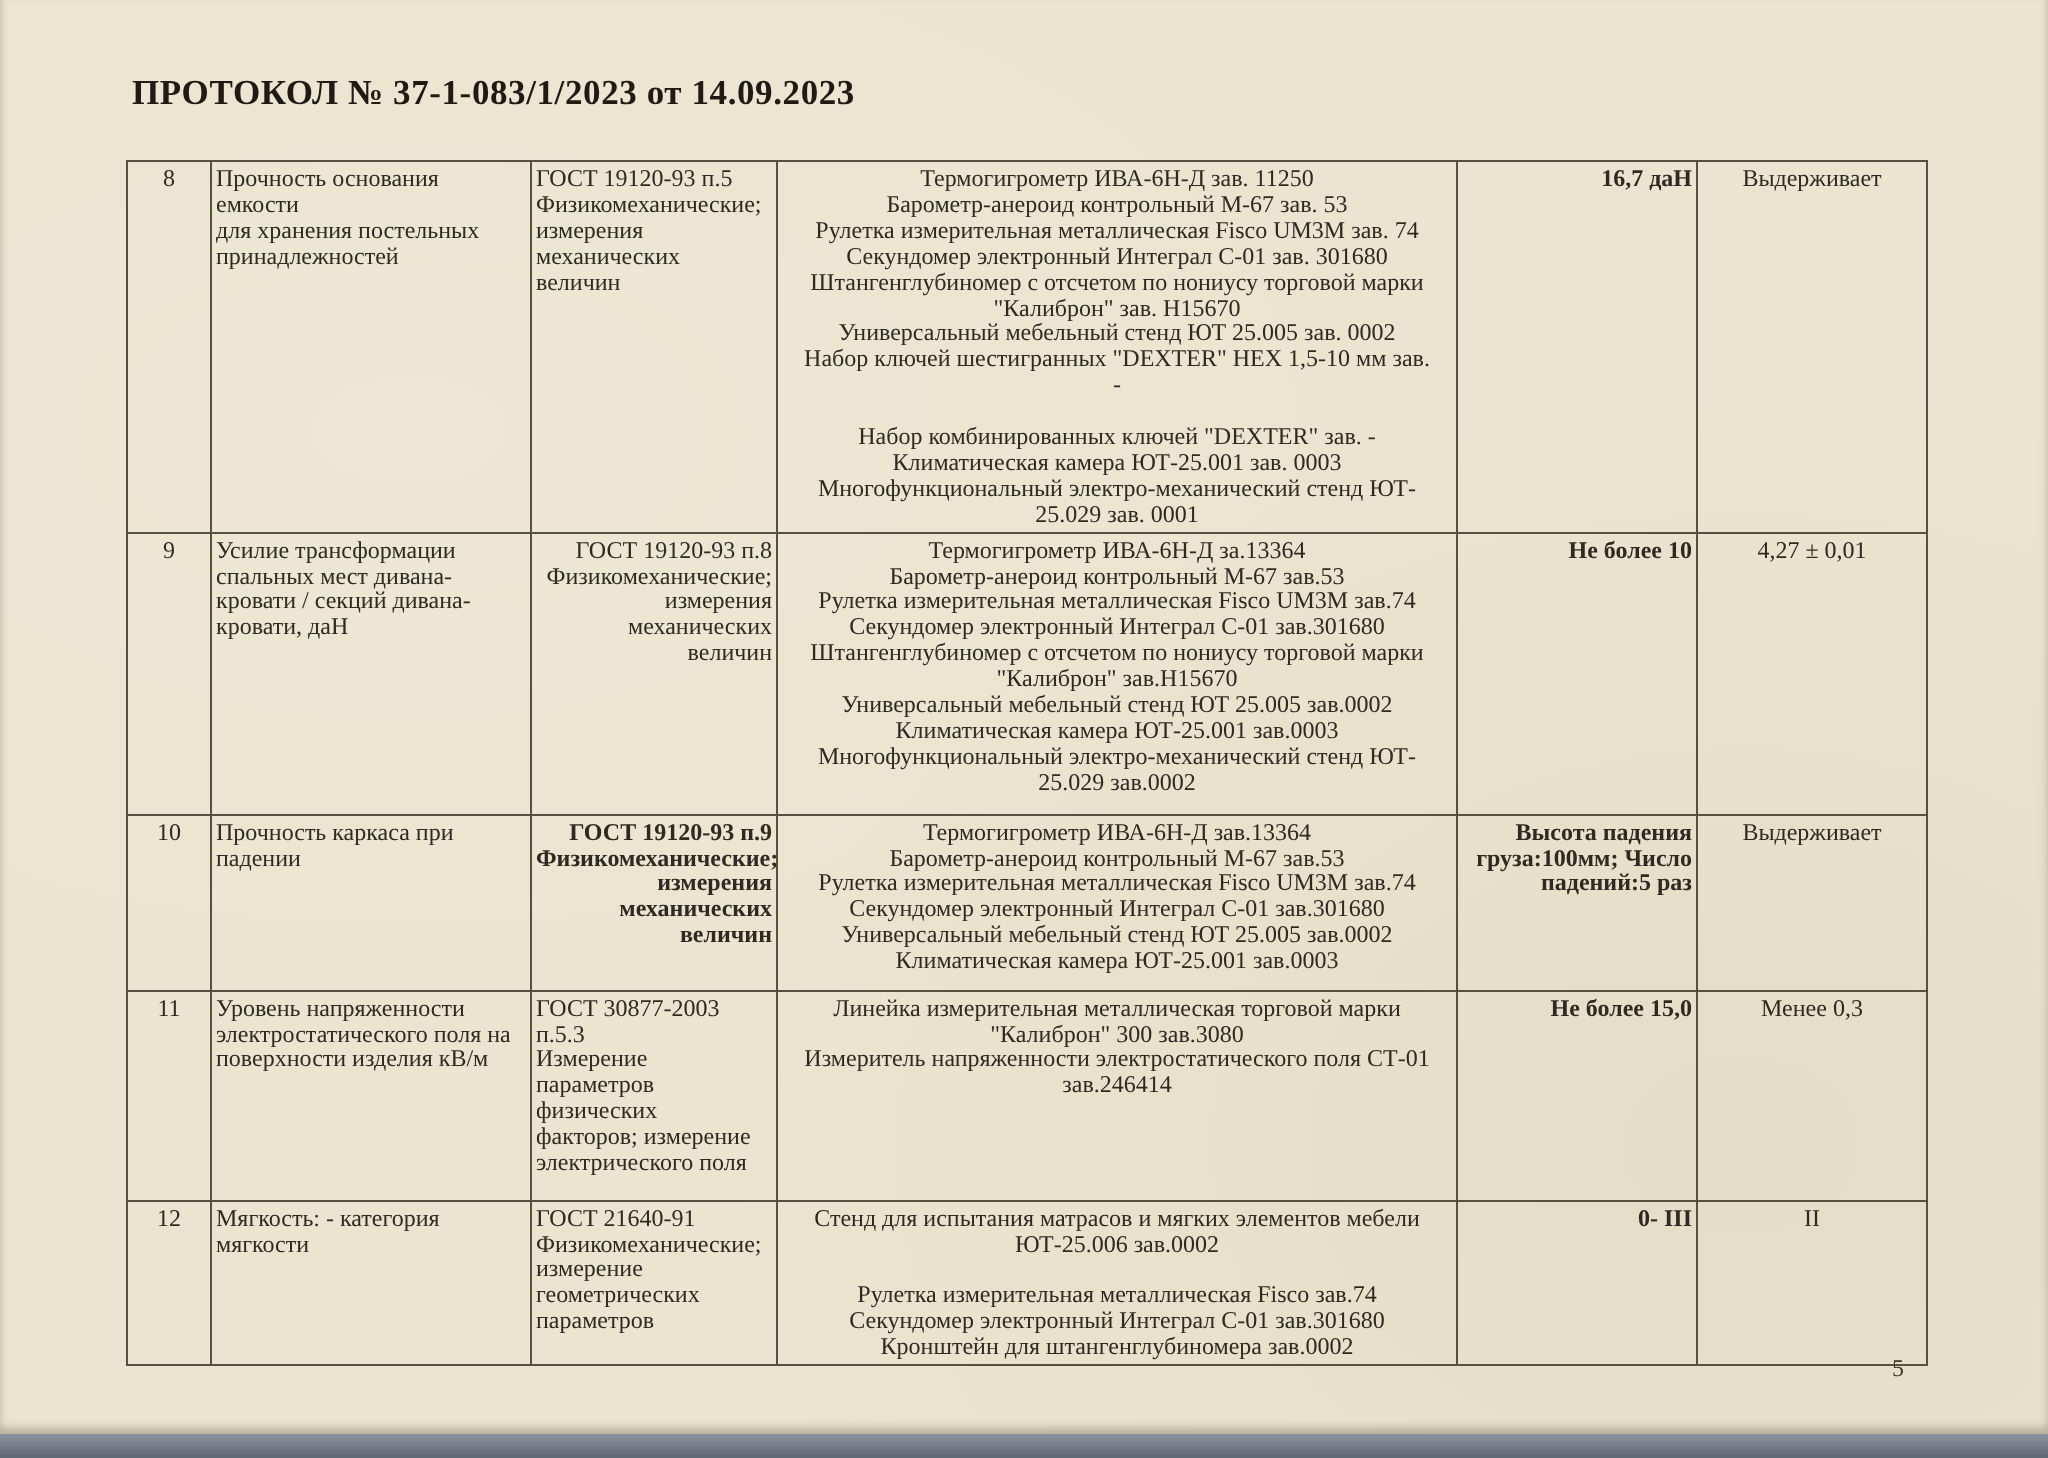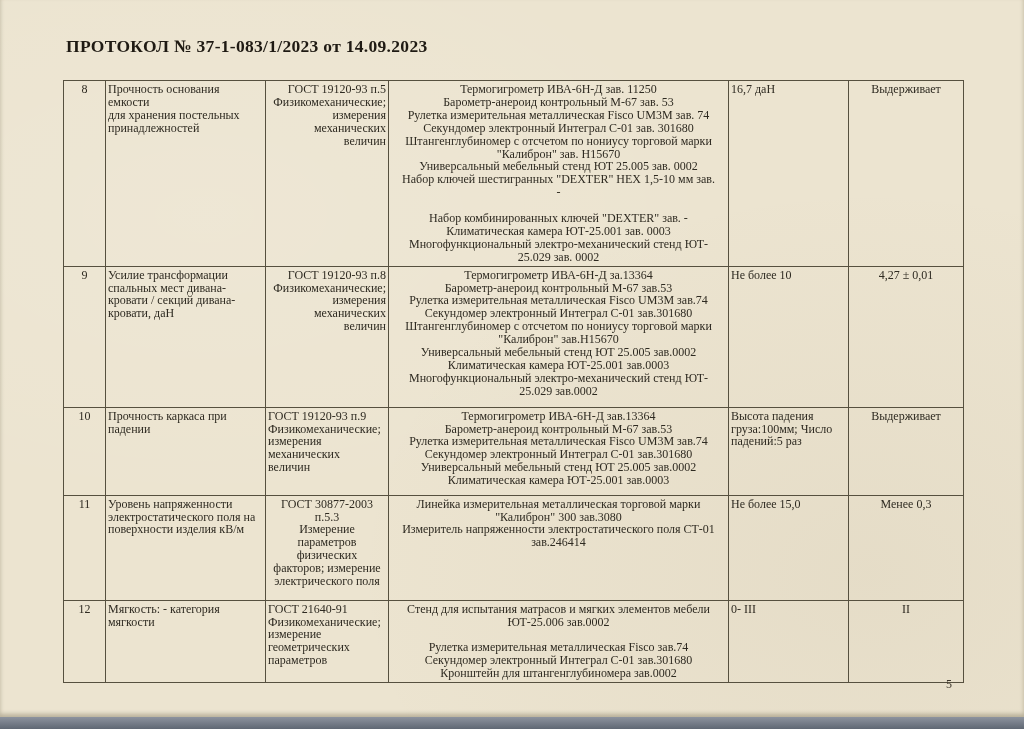--- a/index.html
+++ b/index.html
@@ -58,21 +58,21 @@
     vertical-align: top;
     padding: 2px 2px;
     font-size: 12px;
     line-height: 12.9px;
     color: #2e2a21;
   }
   .c-num   { text-align: center; }
   .c-param { text-align: left; }
   .c-method{ text-align: center; }
   .c-equip { text-align: center; }
-  .c-norm  { text-align: left; }
+  .c-norm  { text-align: right; font-weight: bold; }
   .c-result{ text-align: center; }
   .line { min-height: 12.9px; }
   tr.r-0 { height: 183px; }
   tr.r-1 { height: 141px; }
   tr.r-2 { height: 88px;  }
   tr.r-3 { height: 105px; }
   tr.r-4 { height: 79px;  }
   .page-number {
     position: absolute;
     left: 946px;
@@ -101,42 +101,42 @@
     <tbody id="rows-body">
         <tr class="r-0">
     <td class="c-num">
             <div class="line">8</div>
           </td>
     <td class="c-param">
             <div class="line">Прочность основания емкости</div>
             <div class="line">для хранения постельных</div>
             <div class="line">принадлежностей</div>
           </td>
-    <td class="c-method" style="text-align: right;">
+    <td class="c-method" style="text-align: left;">
             <div class="line">ГОСТ 19120-93 п.5</div>
             <div class="line">Физикомеханические;</div>
             <div class="line">измерения</div>
             <div class="line">механических</div>
             <div class="line">величин</div>
           </td>
     <td class="c-equip">
             <div class="line">Термогигрометр ИВА-6Н-Д зав. 11250</div>
             <div class="line">Барометр-анероид контрольный М-67 зав. 53</div>
             <div class="line">Рулетка измерительная металлическая Fisco UM3M зав. 74</div>
             <div class="line">Секундомер электронный Интеграл С-01 зав. 301680</div>
             <div class="line">Штангенглубиномер с отсчетом по нониусу торговой марки</div>
             <div class="line">"Калиброн" зав. Н15670</div>
             <div class="line">Универсальный мебельный стенд ЮТ 25.005 зав. 0002</div>
             <div class="line">Набор ключей шестигранных "DEXTER" HEX 1,5-10 мм зав.</div>
             <div class="line">-</div>
             <div class="line"></div>
             <div class="line">Набор комбинированных ключей "DEXTER" зав. -</div>
             <div class="line">Климатическая камера ЮТ-25.001 зав. 0003</div>
             <div class="line">Многофункциональный электро-механический стенд ЮТ-</div>
-            <div class="line">25.029 зав. 0002</div>
+            <div class="line">25.029 зав. 0001</div>
           </td>
     <td class="c-norm">
             <div>16,7 даН</div>
           </td>
     <td class="c-result">
             <div>Выдерживает</div>
           </td>
   </tr>
         <tr class="r-1">
     <td class="c-num">
@@ -175,21 +175,21 @@
           </td>
   </tr>
         <tr class="r-2">
     <td class="c-num">
             <div class="line">10</div>
           </td>
     <td class="c-param">
             <div class="line">Прочность каркаса при</div>
             <div class="line">падении</div>
           </td>
-    <td class="c-method" style="text-align: left;">
+    <td class="c-method" style="text-align: right; font-weight: bold;">
             <div class="line">ГОСТ 19120-93 п.9</div>
             <div class="line">Физикомеханические;</div>
             <div class="line">измерения</div>
             <div class="line">механических</div>
             <div class="line">величин</div>
           </td>
     <td class="c-equip">
             <div class="line">Термогигрометр ИВА-6Н-Д зав.13364</div>
             <div class="line">Барометр-анероид контрольный М-67 зав.53</div>
             <div class="line">Рулетка измерительная металлическая Fisco UM3M зав.74</div>
@@ -206,21 +206,21 @@
   </tr>
         <tr class="r-3">
     <td class="c-num">
             <div class="line">11</div>
           </td>
     <td class="c-param">
             <div class="line">Уровень напряженности</div>
             <div class="line">электростатического поля на</div>
             <div class="line">поверхности изделия кВ/м</div>
           </td>
-    <td class="c-method" style="text-align: center;">
+    <td class="c-method" style="text-align: left;">
             <div class="line">ГОСТ 30877-2003</div>
             <div class="line">п.5.3</div>
             <div class="line">Измерение</div>
             <div class="line">параметров</div>
             <div class="line">физических</div>
             <div class="line">факторов; измерение</div>
             <div class="line">электрического поля</div>
           </td>
     <td class="c-equip">
             <div class="line">Линейка измерительная металлическая торговой марки</div>

